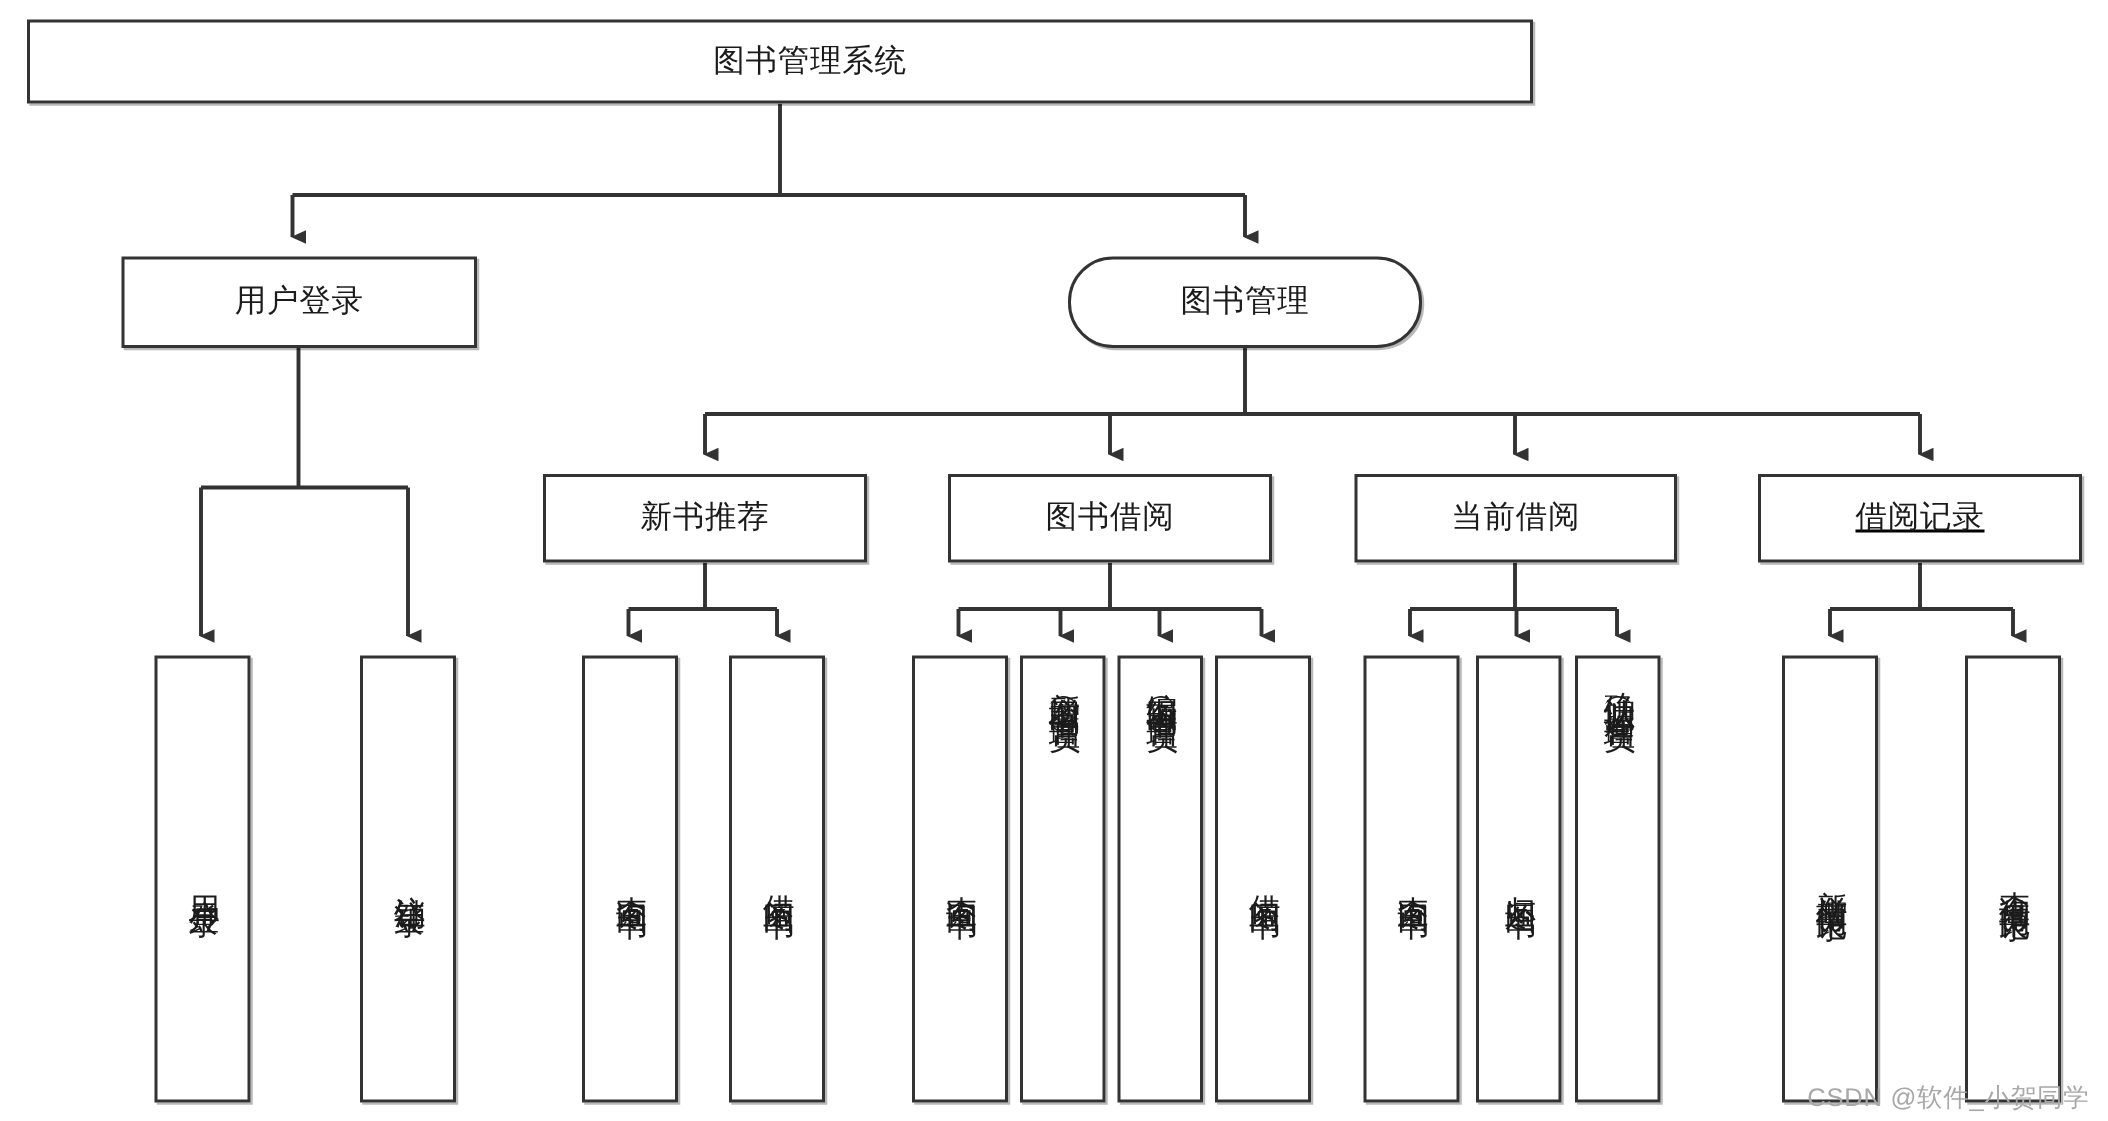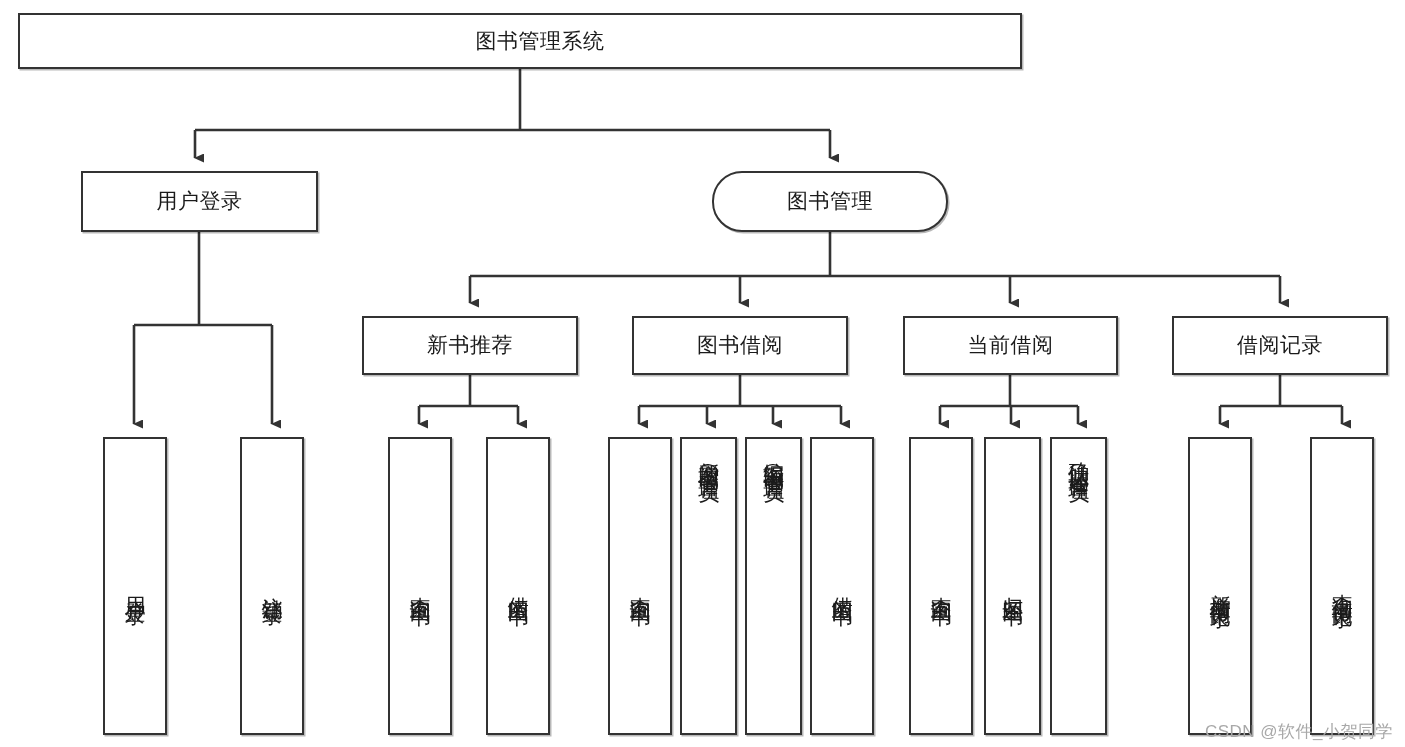--- a/index.html
+++ b/index.html
@@ -136,21 +136,21 @@
 
   <div class="node-box" style="left:362px; top:316px; width:216px; height:59px;">
     <span class="node-label">新书推荐</span>
   </div>
   <div class="node-box" style="left:632px; top:316px; width:216px; height:59px;">
     <span class="node-label">图书借阅</span>
   </div>
   <div class="node-box" style="left:903px; top:316px; width:215px; height:59px;">
     <span class="node-label">当前借阅</span>
   </div>
-  <div class="node-box" style="left:1172px; top:316px; width:216px; height:59px;">
+  <div class="node-box" style="left:1172px; top:316px; width:216px; height:59px;text-decoration:underline;">
     <span class="node-label">借阅记录</span>
   </div>
 
   <div class="node-box vcenter" style="left:103px; top:437px; width:64px; height:298px;">
     <span class="node-label vertical">用户登录</span>
   </div>
   <div class="node-box vcenter" style="left:240px; top:437px; width:64px; height:298px;">
     <span class="node-label vertical">注销登录</span>
   </div>
 

